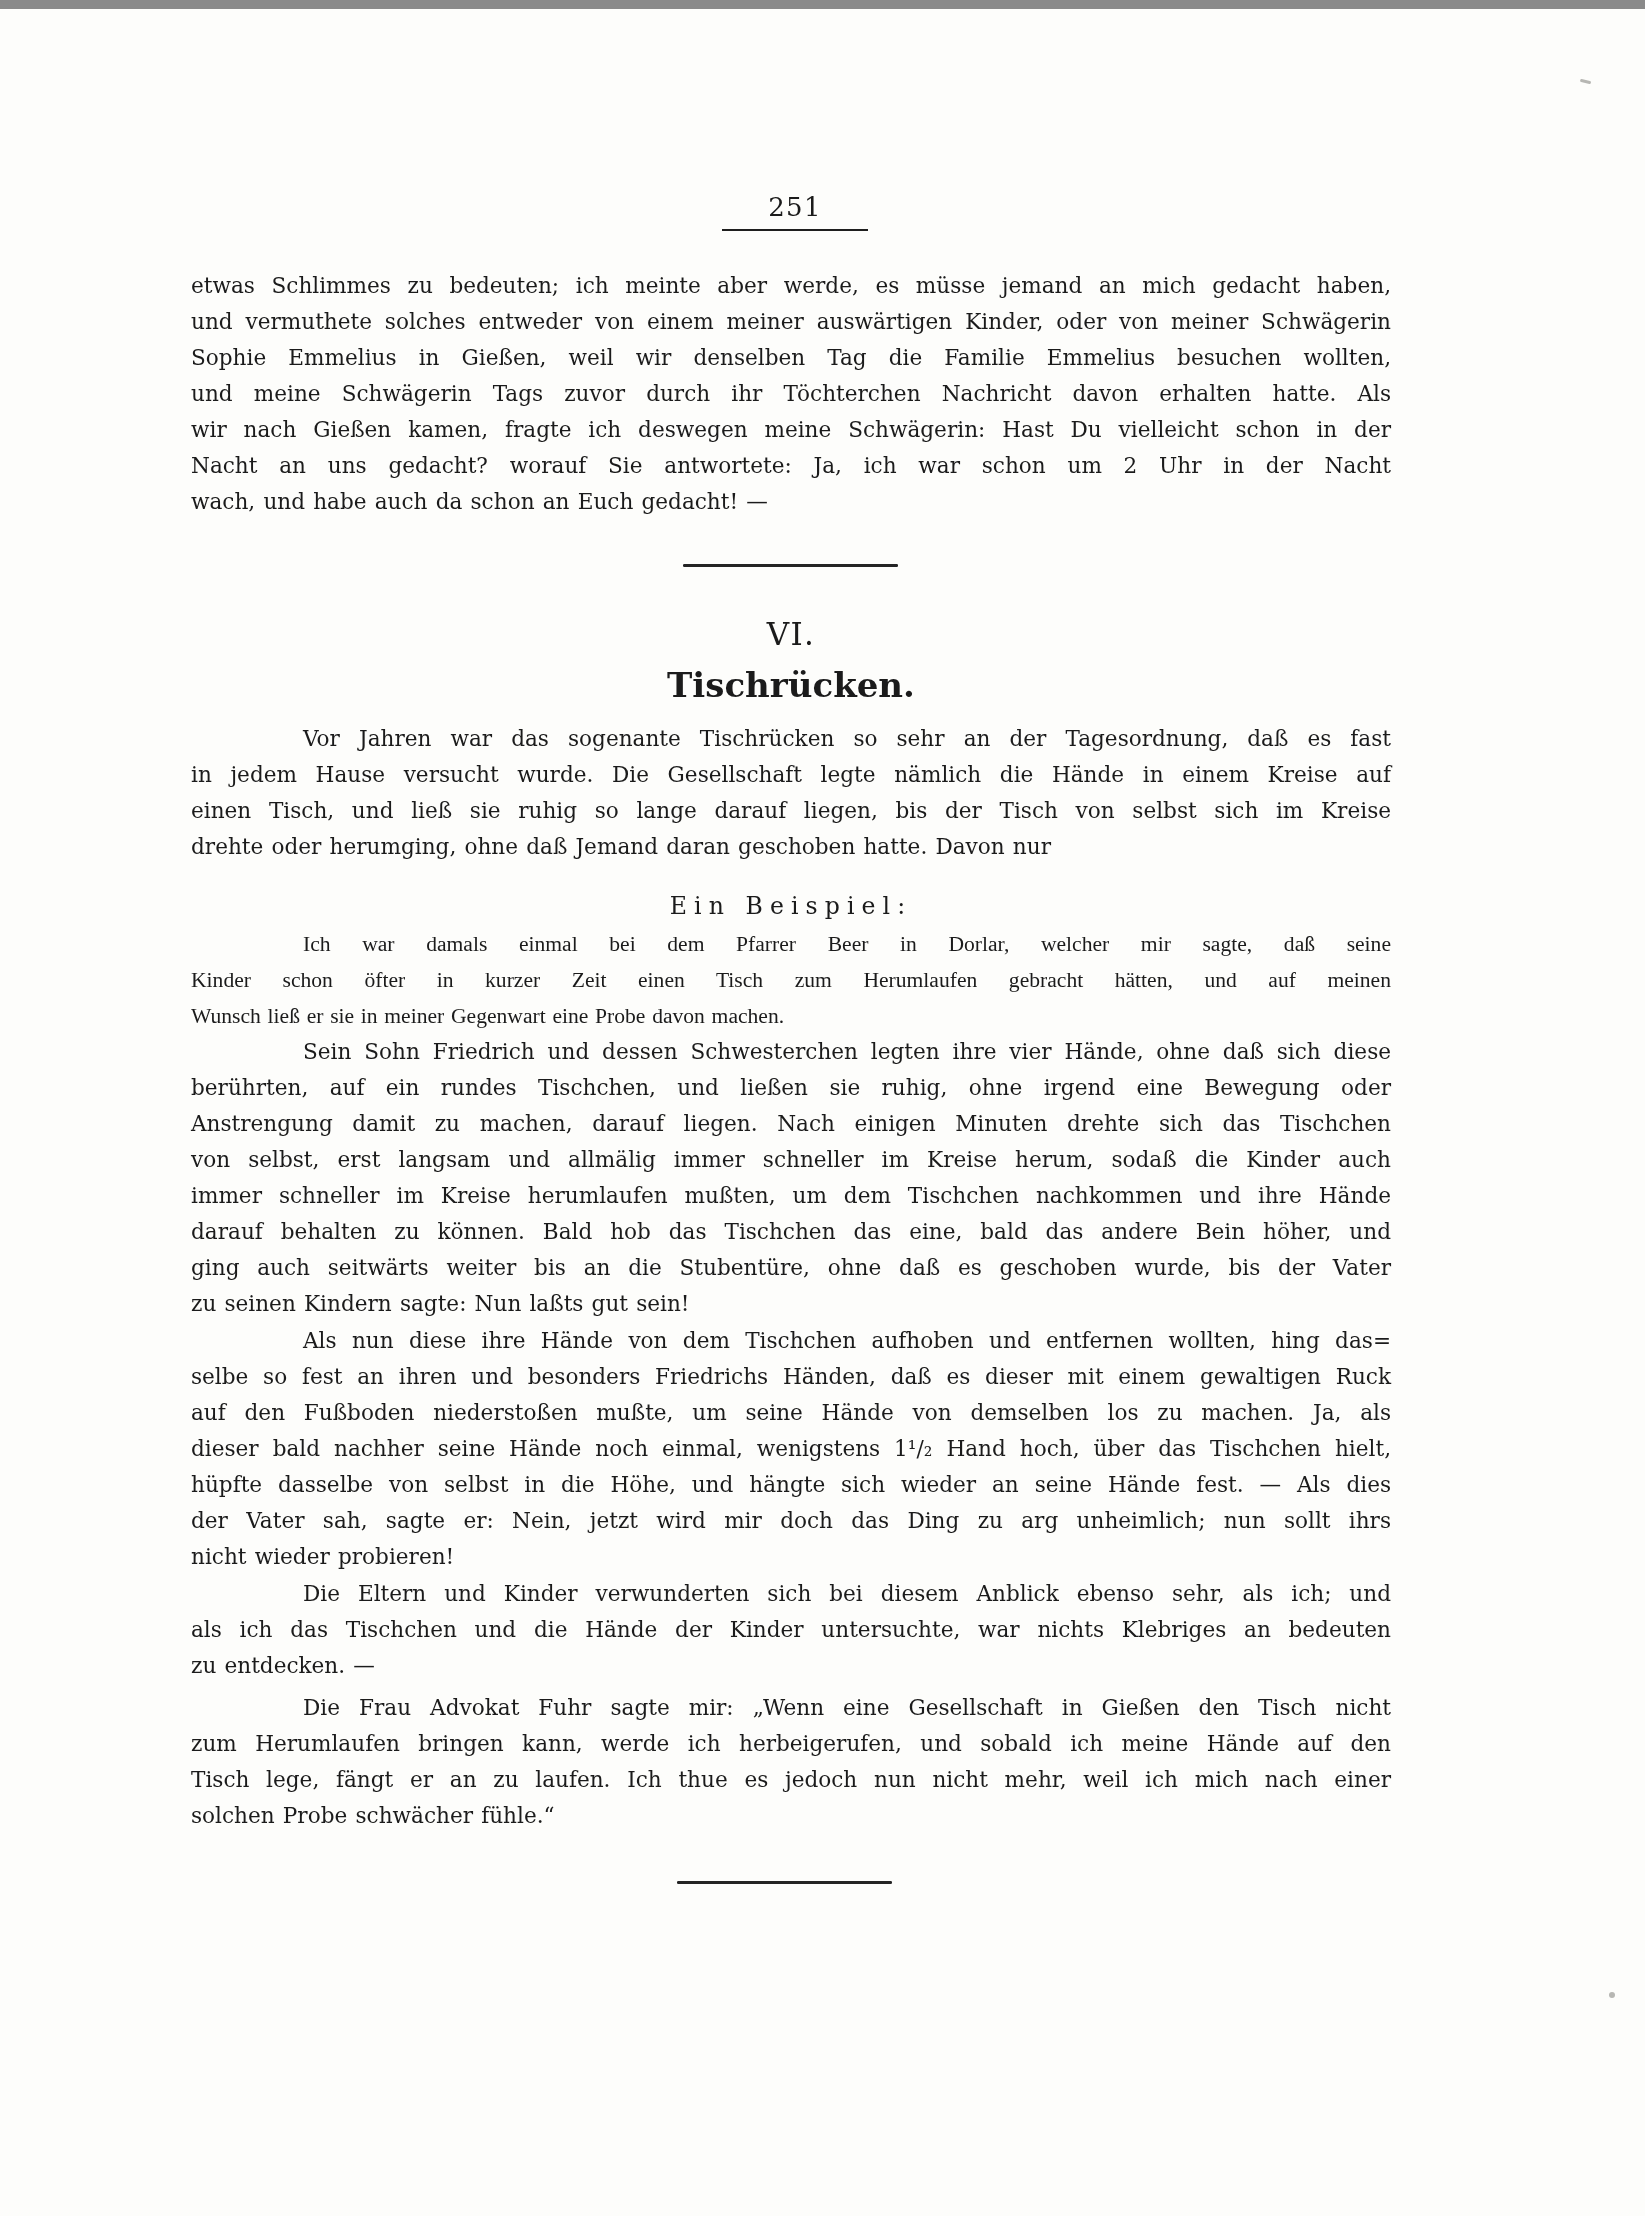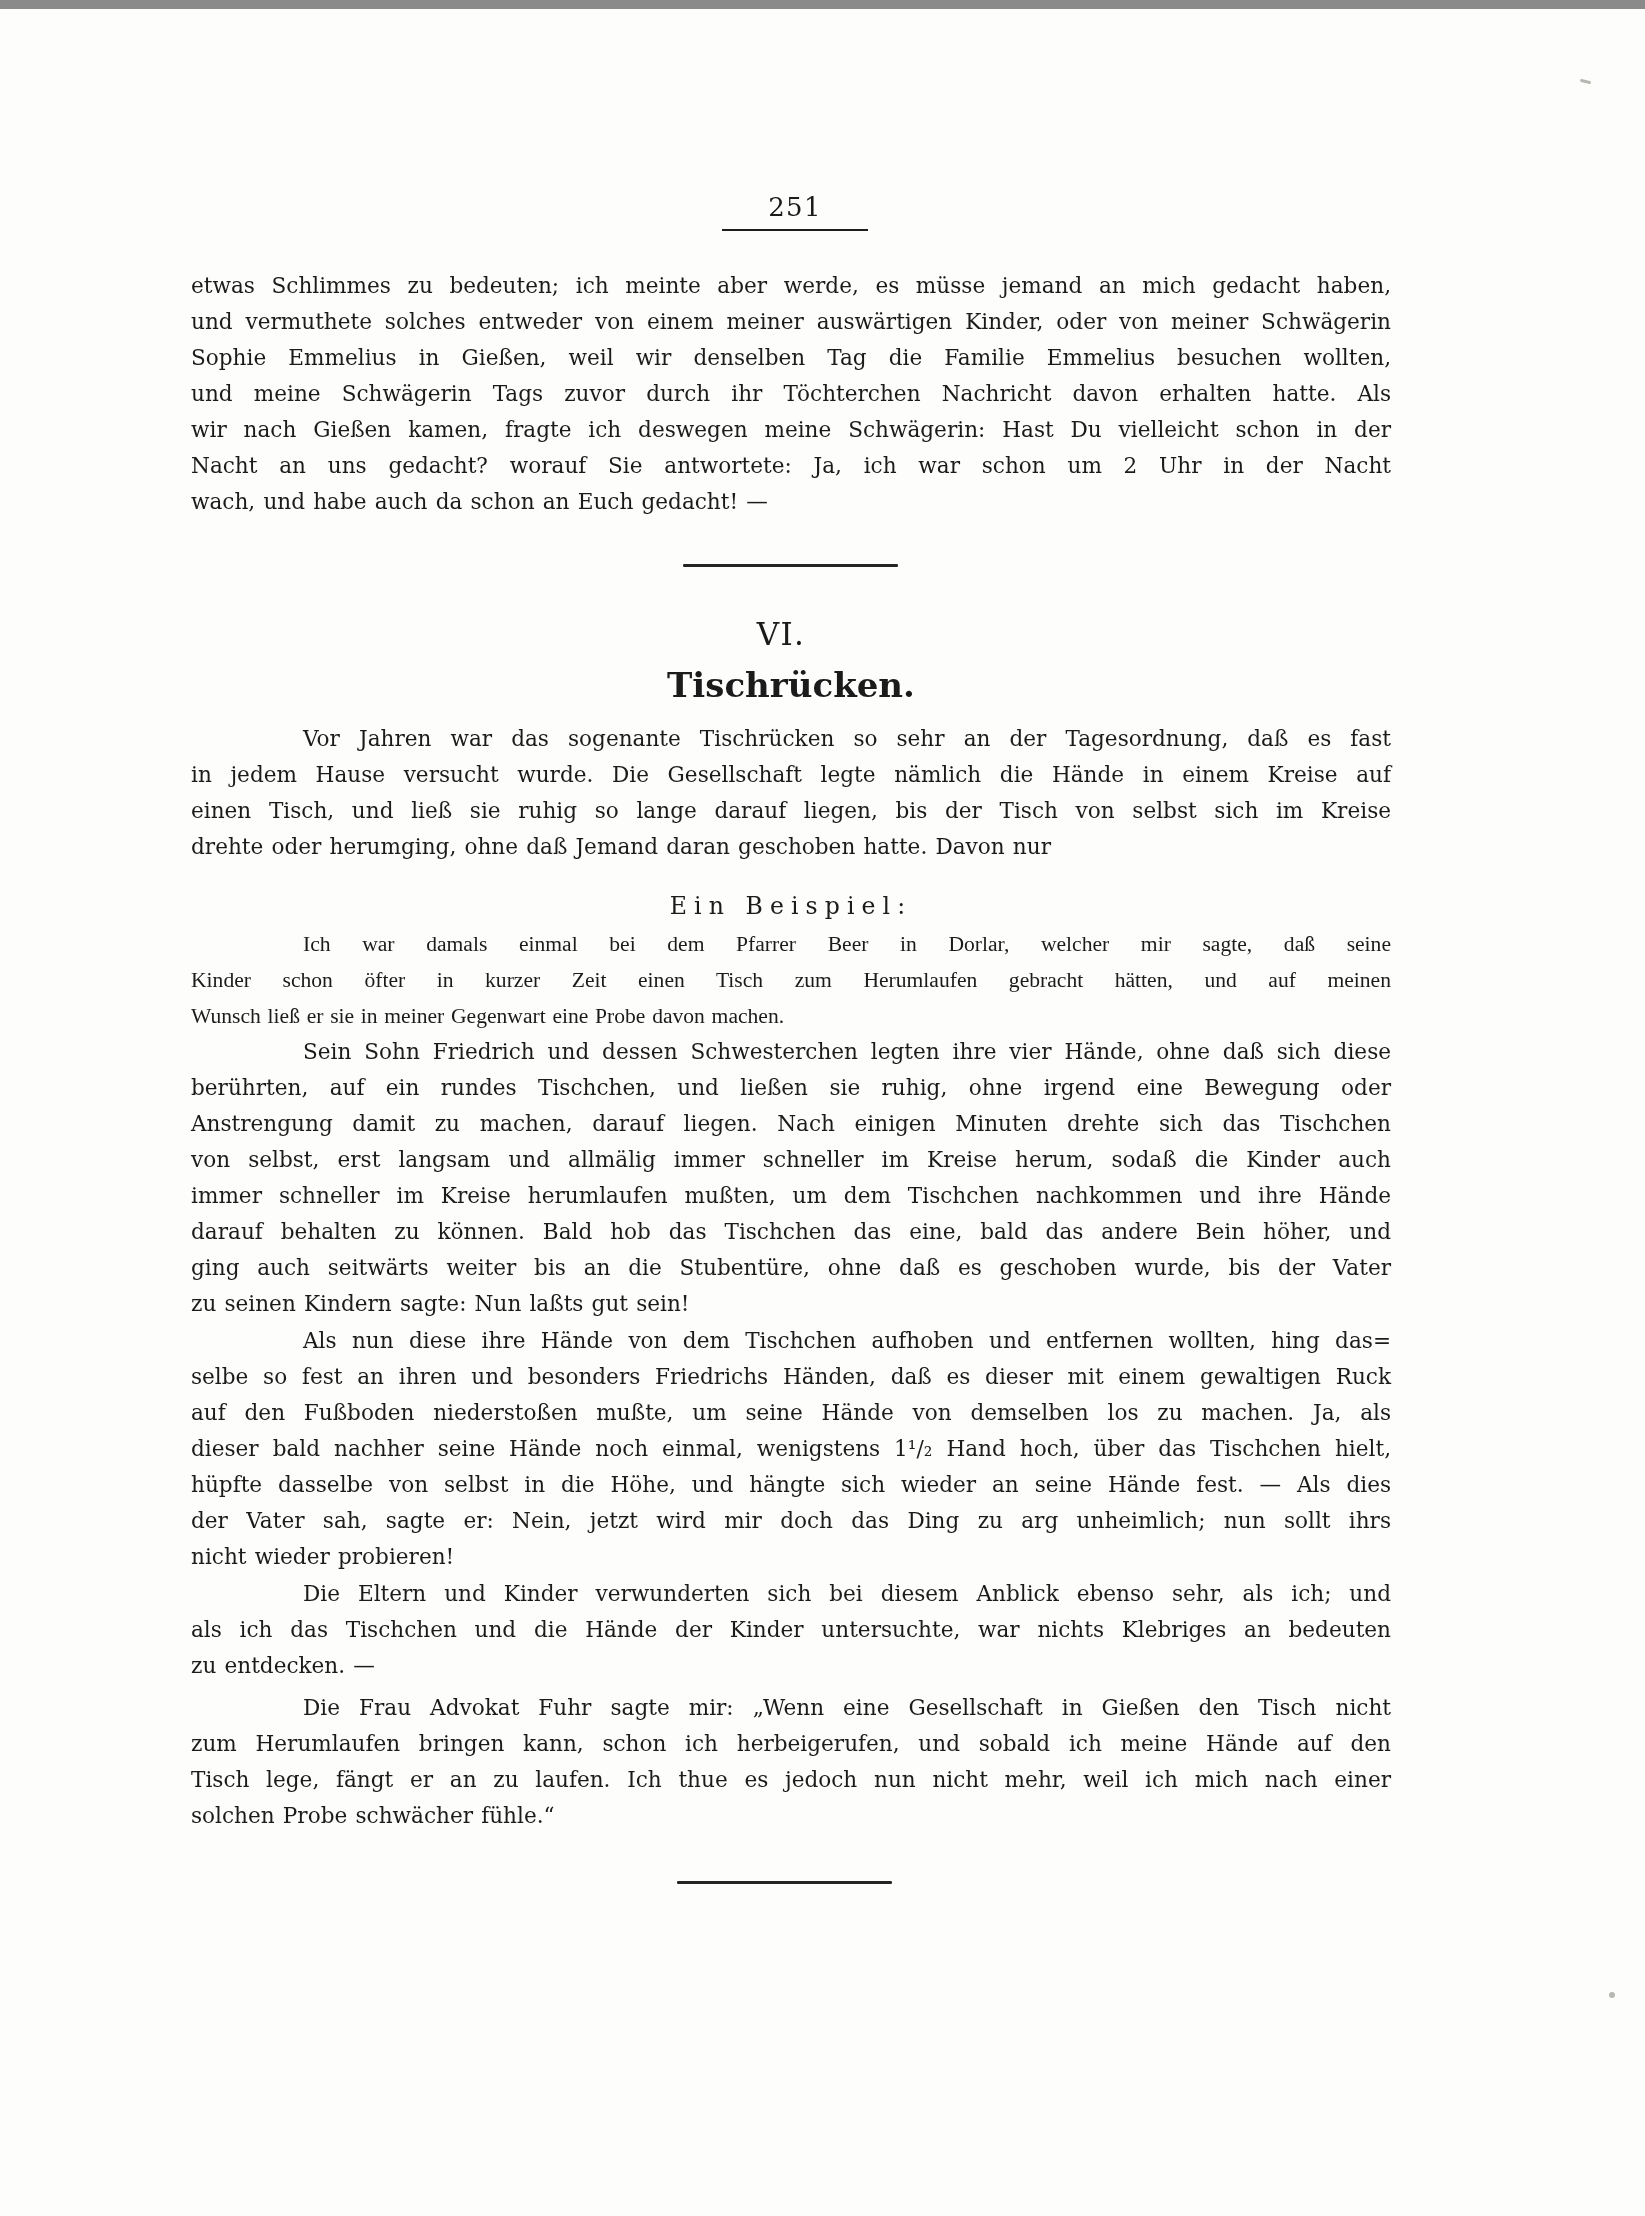--- a/index.html
+++ b/index.html
@@ -25,21 +25,21 @@
     position:absolute;left:191px;width:1200px;
     font-size:21.6px;
     word-spacing:1.3px;
   }
   .line{height:36px;line-height:36px;text-align:justify;overflow:visible;}
   .line-j{text-align-last:justify;}
   .line-last{text-align-last:left;}
   .line-indent{text-indent:112px;}
   
   .chapter-num{
-    position:absolute;left:181px;width:1200px;margin:0;
+    position:absolute;left:191px;width:1200px;margin:0;
     top:606px;text-align:center;
     font-size:31px;font-weight:normal;letter-spacing:1.3px;line-height:38px;
   }
   .chapter-title{
     position:absolute;left:191px;width:1200px;margin:0;
     top:656px;text-align:center;
     font-size:34px;font-weight:bold;line-height:40px;
   }
   .subheading{
     position:absolute;left:191px;width:1200px;
@@ -124,21 +124,21 @@
     </div>
 
   <div class="para" id="para-astonish">
       <div class="line line-j line-indent">Die Eltern und Kinder verwunderten sich bei diesem Anblick ebenso sehr, als ich; und</div>
       <div class="line line-j">als ich das Tischchen und die Hände der Kinder untersuchte, war nichts Klebriges an bedeuten</div>
       <div class="line line-last">zu entdecken. —</div>
     </div>
 
   <div class="para" id="para-advokat">
       <div class="line line-j line-indent">Die Frau Advokat Fuhr sagte mir: „Wenn eine Gesellschaft in Gießen den Tisch nicht</div>
-      <div class="line line-j">zum Herumlaufen bringen kann, schon ich herbeigerufen, und sobald ich meine Hände auf den</div>
+      <div class="line line-j">zum Herumlaufen bringen kann, werde ich herbeigerufen, und sobald ich meine Hände auf den</div>
       <div class="line line-j">Tisch lege, fängt er an zu laufen. Ich thue es jedoch nun nicht mehr, weil ich mich nach einer</div>
       <div class="line line-last">solchen Probe schwächer fühle.“</div>
     </div>
 
   <div class="rule" id="rule-bottom"></div>
 
   <div class="speck" id="speck-1"></div>
   <div class="speck" id="speck-2"></div>
 
 </div>

